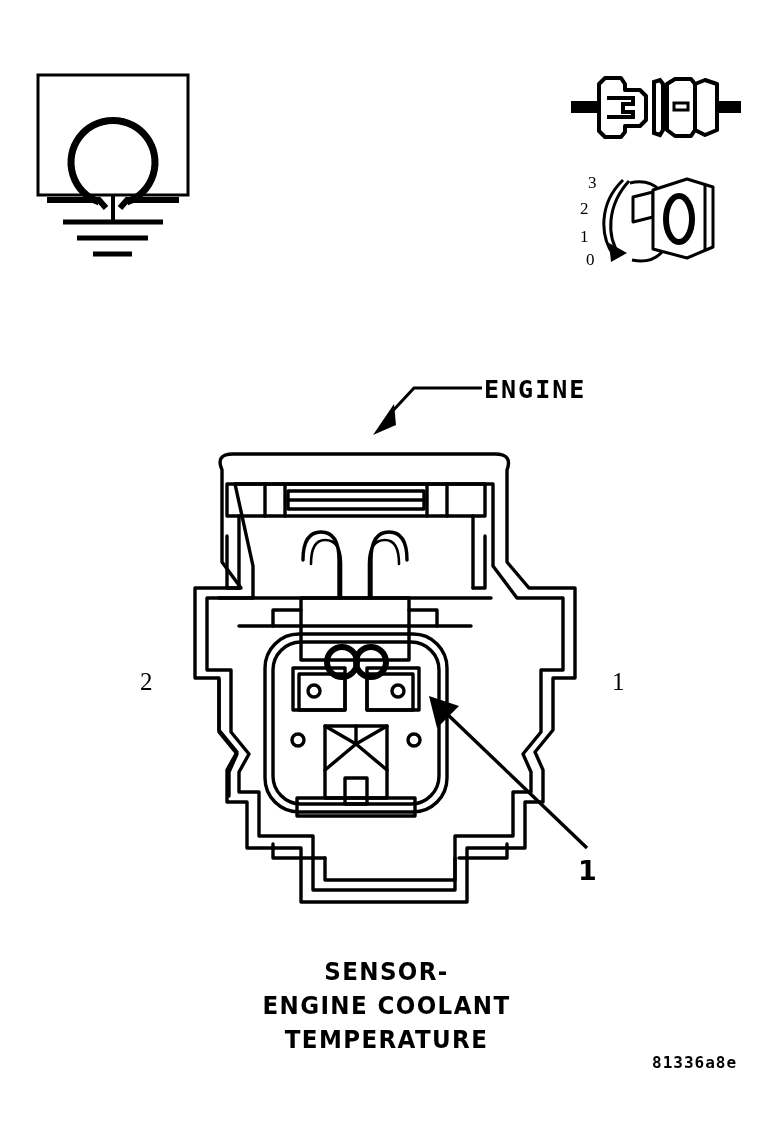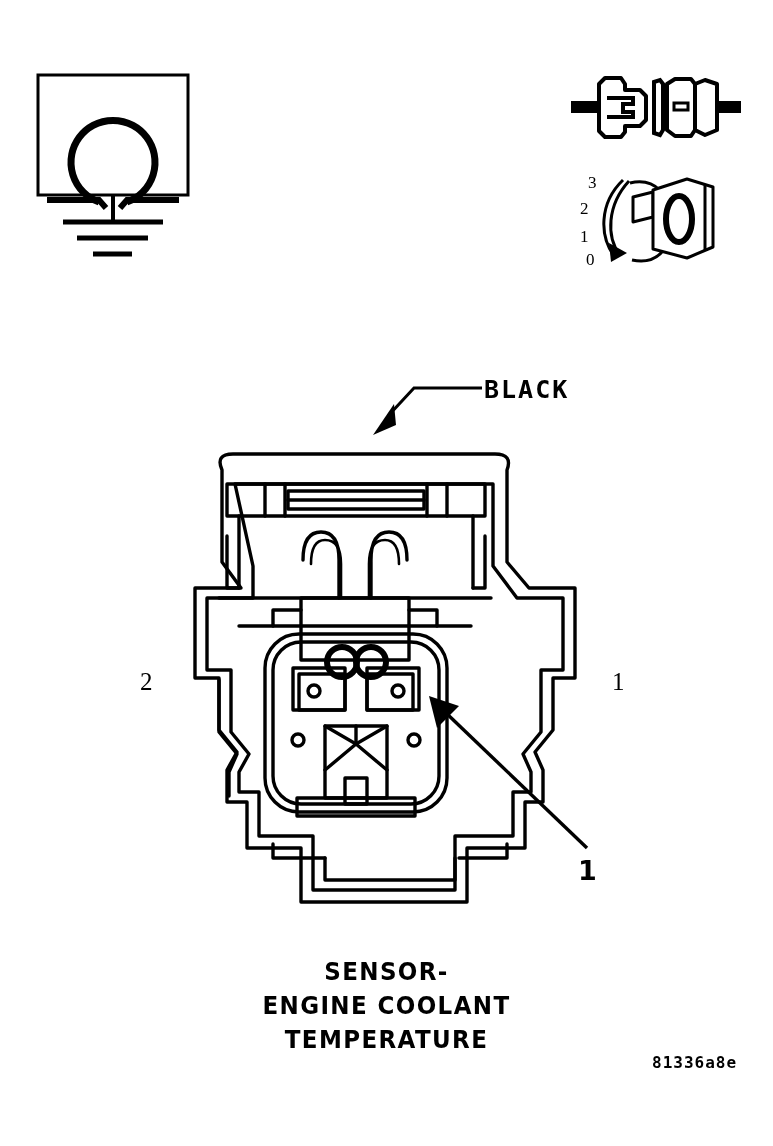--- a/index.html
+++ b/index.html
@@ -139,21 +139,21 @@
 
       <ellipse cx="104" cy="54" rx="13" ry="23" fill="#fff" stroke="#000" stroke-width="6"></ellipse>
     </svg>
   </div>
 
   <div class="scale-num" style="left:588px; top:173px;">3</div>
   <div class="scale-num" style="left:580px; top:199px;">2</div>
   <div class="scale-num" style="left:580px; top:227px;">1</div>
   <div class="scale-num" style="left:586px; top:250px;">0</div>
 
-  <div class="lbl-black" style="left:484px; top:375px;">BLACK</div>
+  <div class="lbl-black" style="left:484px; top:375px;">ENGINE</div>
 
   <div class="abs" style="left:370px; top:378px; width:120px; height:60px;">
     <svg width="120" height="60" viewBox="0 0 120 60">
 
       <path d="M 112 10 L 44 10 L 18 38" fill="none" stroke="#000" stroke-width="3"></path>
 
       <path d="M 24 26 L 26 47 L 3 57 Z" fill="#000"></path>
     </svg>
   </div>
 

